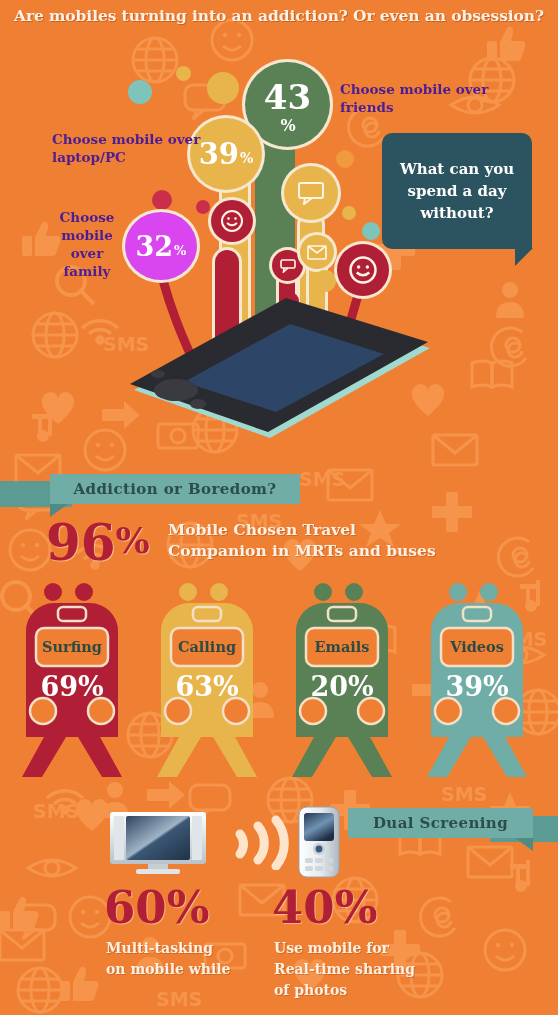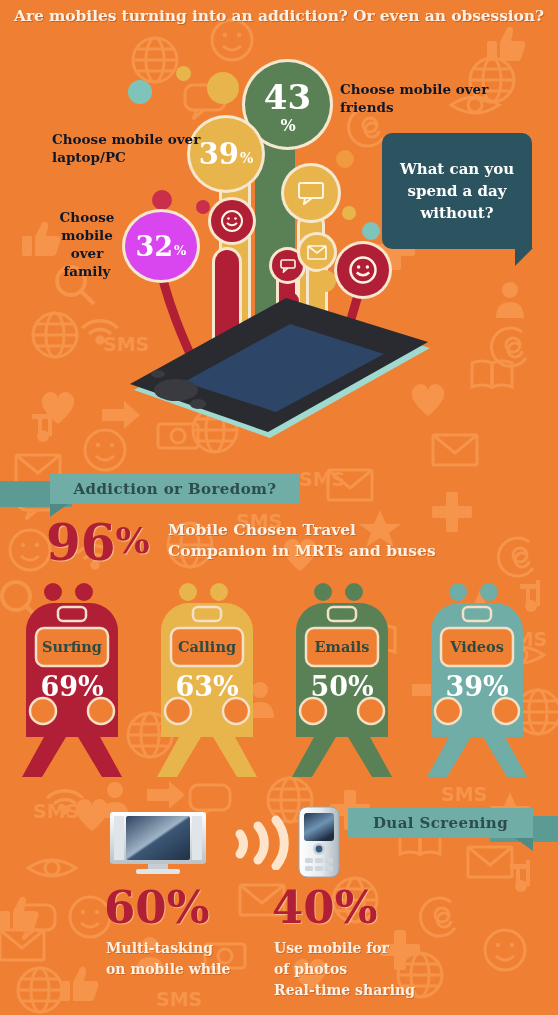--- a/index.html
+++ b/index.html
@@ -41,21 +41,21 @@
     position: absolute; border-radius: 50%;
     display: flex; align-items: center; justify-content: center;
     color: #ffffff; font-weight: bold;
     box-shadow: 0 0 0 3px #f6e7cf;
   }
   .bubble .num { font-size: 34px; line-height: 1; }
   .bubble .pct { font-size: 16px; line-height:1; margin-left:1px; position:relative; top:4px;}
 
   .lbl {
     position: absolute;
-    color: #0f172a;
+    color: #4c1d95;
     font-weight: bold; font-size: 13.5px; line-height: 18px;
   }
   
   #callout {
     position: absolute; left: 382px; top: 133px;
     width: 150px; height: 116px;
     background: #2b5360;
     border-radius: 10px 10px 0 10px;
     color: #ffffff; font-weight: bold;
     font-size: 15px; line-height: 22px;
@@ -446,21 +446,21 @@
     <svg width="128" height="198" viewBox="0 0 128 198">
       <circle cx="45" cy="9" r="9" fill="#5a8055"></circle>
         <circle cx="76" cy="9" r="9" fill="#5a8055"></circle>
       <path d="M18,48 a28,28 0 0 1 28,-28 h36 a28,28 0 0 1 28,28 v106 h-18 l22,40 h-20 l-24,-40 h-12 l-24,40 h-20 l22,-40 h-18 Z" fill="#5a8055"></path>
       <rect x="50" y="24" width="28" height="14" rx="5" fill="none" stroke="#f3e0c6" stroke-width="2.5"></rect>
       <rect x="28" y="45" width="72" height="38" rx="8" fill="#ef8033" stroke="#f3e0c6" stroke-width="2.5"></rect>
       <circle cx="35" cy="128" r="13" fill="#ef8033" stroke="#f3e0c6" stroke-width="2.5"></circle>
       <circle cx="93" cy="128" r="13" fill="#ef8033" stroke="#f3e0c6" stroke-width="2.5"></circle>
     </svg>
     <div class="tlabel">Emails</div>
-    <div class="tpct"><span>50</span>%</div>
+    <div class="tpct"><span>20</span>%</div>
   </div>
 
   <div class="train" style="left:413px;">
     <svg width="128" height="198" viewBox="0 0 128 198">
       <circle cx="45" cy="9" r="9" fill="#6fada6"></circle>
         <circle cx="76" cy="9" r="9" fill="#6fada6"></circle>
       <path d="M18,48 a28,28 0 0 1 28,-28 h36 a28,28 0 0 1 28,28 v106 h-18 l22,40 h-20 l-24,-40 h-12 l-24,40 h-20 l22,-40 h-18 Z" fill="#6fada6"></path>
       <rect x="50" y="24" width="28" height="14" rx="5" fill="none" stroke="#f3e0c6" stroke-width="2.5"></rect>
       <rect x="28" y="45" width="72" height="38" rx="8" fill="#ef8033" stroke="#f3e0c6" stroke-width="2.5"></rect>
       <circle cx="35" cy="128" r="13" fill="#ef8033" stroke="#f3e0c6" stroke-width="2.5"></circle>
@@ -536,18 +536,18 @@
     <div class="btxt" style="left:106px;top:148px;width:150px;">
       <div>Multi-tasking</div>
       <div>on mobile while</div>
     </div>
 
     <div class="bigpct" style="left:272px;top:95px;">
       <span>40</span><span>%</span>
     </div>
     <div class="btxt" style="left:274px;top:148px;width:170px;">
       <div>Use mobile for</div>
+      <div>Real-time sharing</div>
       <div>of photos</div>
-      <div>Real-time sharing</div>
     </div>
   </div>
 
 </div>
 
 </body></html>

